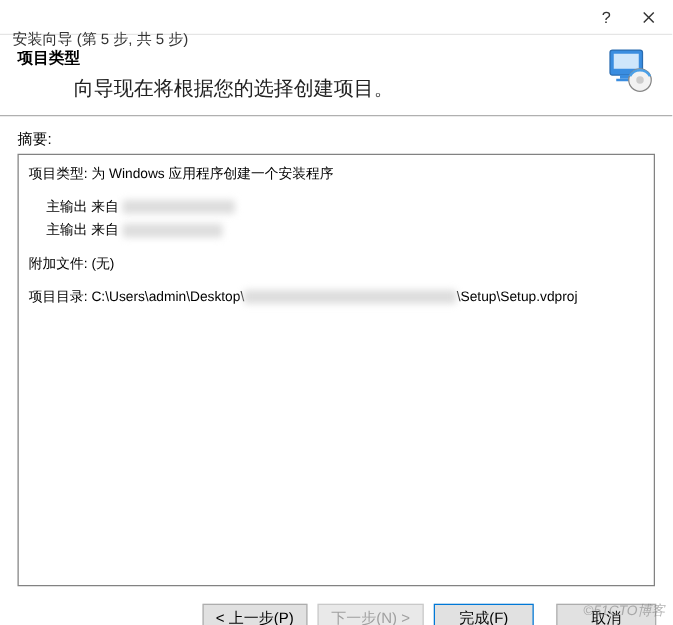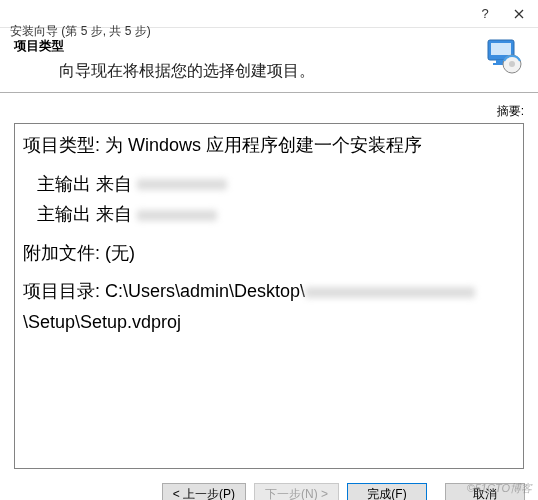--- a/index.html
+++ b/index.html
@@ -34,27 +34,27 @@
   .header h1 { font-size: 12.5px; font-weight: 700; }
   .header .sub { font-size: 16px; margin: 6px 0 0 18px; color: #222; padding-left: 27px; }
   .wizard-icon {
     position: absolute; right: 14px; top: 8px;
     width: 40px; height: 40px;
   }
   .divider { height: 1px; background: #b0b0b0; margin: 4px 0 0 0; }
   .content {
     padding: 10px 14px 0 14px;
   }
-  .label-summary { margin-bottom: 3px; text-align: right; }
+  .label-summary { margin-bottom: 3px; }
   .summary-box {
     border: 1px solid #828282;
     background: #fff;
     height: 346px;
     padding: 6px 8px;
-    font-size: 18px;
+    font-size: 11px;
     line-height: 1.7;
     overflow: auto;
     position: relative;
   }
   .summary-box .blur {
     display: inline-block;
     background: #ddd;
     color: transparent;
     filter: blur(3px);
     border-radius: 2px;

